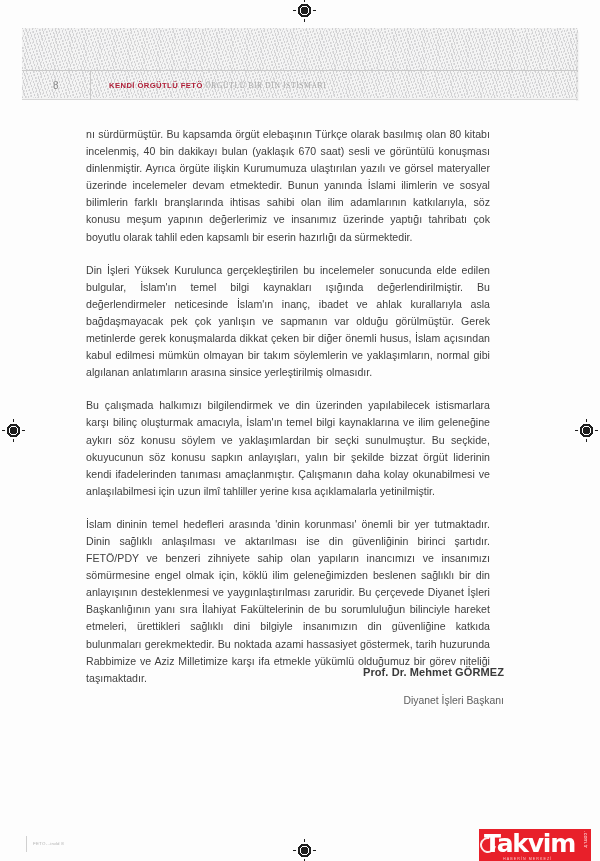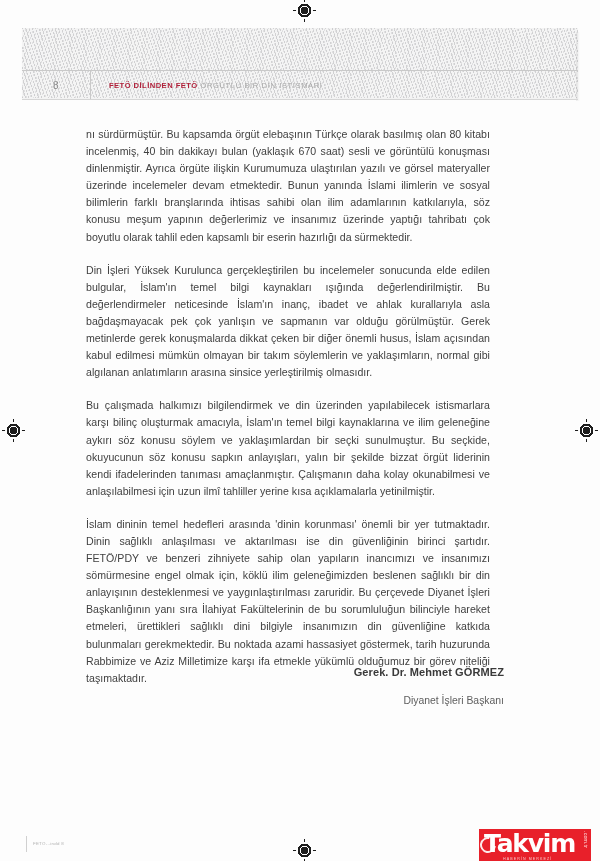--- a/index.html
+++ b/index.html
@@ -85,20 +85,21 @@
     letter-spacing: 0.45px;
     white-space: nowrap;
   }
   .rh-strong {
     font-weight: bold;
     color: #b0213a;
   }
   .rh-rest {
     color: #a9a9a9;
     letter-spacing: 0.6px;
+    font-family: Liberation Serif, serif;
   }
 
   
   .text-column {
     position: absolute;
     left: 86px;
     top: 126px;
     width: 404px;
   }
   .para {
@@ -253,33 +254,33 @@
 <body>
 
 <div class="page">
 
   <div class="header-band"></div>
 
   <div class="runninghead">
     <div class="folio">8</div>
     <div class="rh-sep"></div>
     <div class="rh-text">
-      <span class="rh-strong">FETÖ DİLİNDEN FETÖ</span><span class="rh-rest">&nbsp;</span><span class="rh-rest">ÖRGÜTLÜ BİR DİN İSTİSMARI</span>
+      <span class="rh-strong">KENDİ ÖRGÜTLÜ FETÖ</span><span class="rh-rest">&nbsp;</span><span class="rh-rest">ÖRGÜTLÜ BİR DİN İSTİSMARI</span>
     </div>
   </div>
 
   <div class="text-column">
     <p class="para">nı sürdürmüştür. Bu kapsamda örgüt elebaşının Türkçe olarak basılmış olan 80 kitabı incelenmiş, 40 bin dakikayı bulan (yaklaşık 670 saat) sesli ve görüntülü konuşması dinlenmiştir. Ayrıca örgüte ilişkin Kurumumuza ulaştırılan yazılı ve görsel materyaller üzerinde incelemeler devam etmektedir. Bunun yanında İslami ilimlerin ve sosyal bilimlerin farklı branşlarında ihtisas sahibi olan ilim adamlarının katkılarıyla, söz konusu meşum yapının değerlerimiz ve insanımız üzerinde yaptığı tahribatı çok boyutlu olarak tahlil eden kapsamlı bir eserin hazırlığı da sürmektedir.</p>
     <p class="para">Din İşleri Yüksek Kurulunca gerçekleştirilen bu incelemeler sonucunda elde edilen bulgular, İslam'ın temel bilgi kaynakları ışığında değerlendirilmiştir. Bu değerlendirmeler neticesinde İslam'ın inanç, ibadet ve ahlak kurallarıyla asla bağdaşmayacak pek çok yanlışın ve sapmanın var olduğu görülmüştür. Gerek metinlerde gerek konuşmalarda dikkat çeken bir diğer önemli husus, İslam açısından kabul edilmesi mümkün olmayan bir takım söylemlerin ve yaklaşımların, normal gibi algılanan anlatımların arasına sinsice yerleştirilmiş olmasıdır.</p>
     <p class="para">Bu çalışmada halkımızı bilgilendirmek ve din üzerinden yapılabilecek istismarlara karşı bilinç oluşturmak amacıyla, İslam'ın temel bilgi kaynaklarına ve ilim geleneğine aykırı söz konusu söylem ve yaklaşımlardan bir seçki sunulmuştur. Bu seçkide, okuyucunun söz konusu sapkın anlayışları, yalın bir şekilde bizzat örgüt liderinin kendi ifadelerinden tanıması amaçlanmıştır. Çalışmanın daha kolay okunabilmesi ve anlaşılabilmesi için uzun ilmî tahliller yerine kısa açıklamalarla yetinilmiştir.</p>
     <p class="para">İslam dininin temel hedefleri arasında 'dinin korunması' önemli bir yer tutmaktadır. Dinin sağlıklı anlaşılması ve aktarılması ise din güvenliğinin birinci şartıdır. FETÖ/PDY ve benzeri zihniyete sahip olan yapıların inancımızı ve insanımızı sömürmesine engel olmak için, köklü ilim geleneğimizden beslenen sağlıklı bir din anlayışının desteklenmesi ve yaygınlaştırılması zaruridir. Bu çerçevede Diyanet İşleri Başkanlığının yanı sıra İlahiyat Fakültelerinin de bu sorumluluğun bilinciyle hareket etmeleri, ürettikleri sağlıklı dini bilgiyle insanımızın din güvenliğine katkıda bulunmaları gerekmektedir. Bu noktada azami hassasiyet göstermek, tarih huzurunda Rabbimize ve Aziz Milletimize karşı ifa etmekle yükümlü olduğumuz bir görev niteliği taşımaktadır.</p>
   </div>
 
   <div class="signature">
-    <div class="sig-name">Gerek. Dr. Mehmet GÖRMEZ</div>
+    <div class="sig-name">Prof. Dr. Mehmet GÖRMEZ</div>
     <div class="sig-title">Diyanet İşleri Başkanı</div>
   </div>
 
   <div class="footer-rule"></div>
   <div class="footer-mark">FETÖ-..indd   8</div>
   <div class="footer-right">16.01.2017  10:24</div>
 
   <div class="takvim">
     <span class="takvim-swoosh"></span>
     <span class="takvim-word">Takvim</span>

